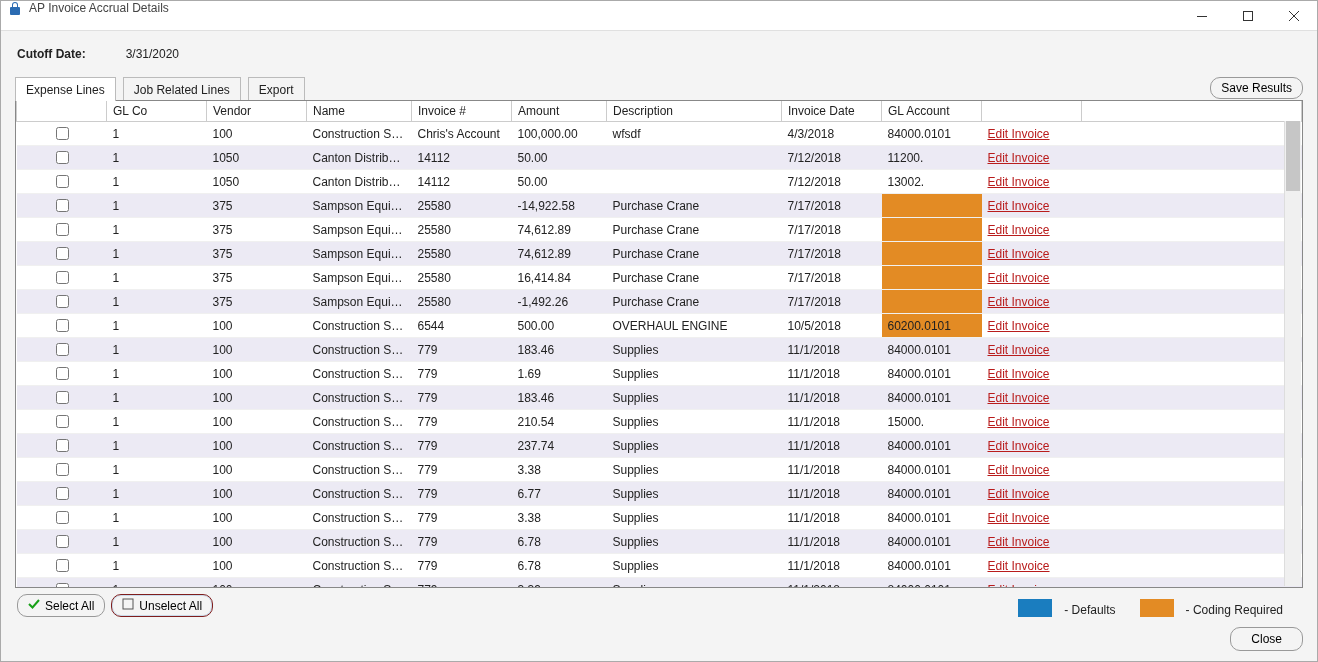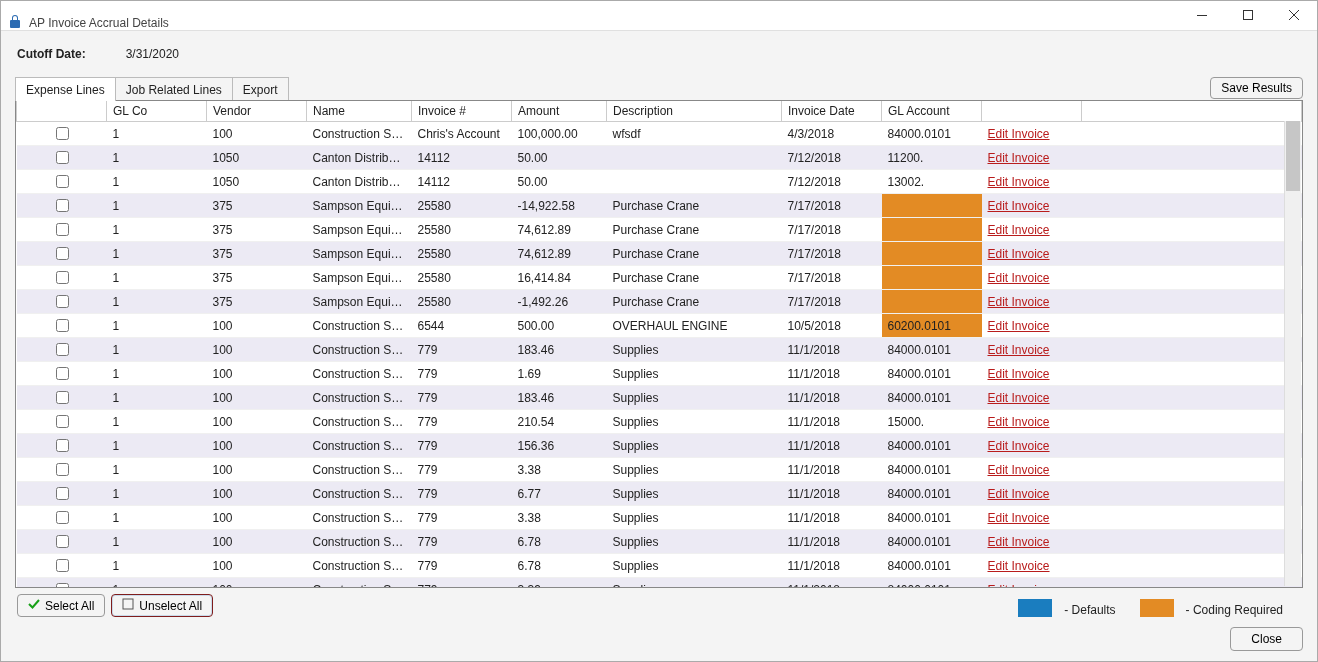--- a/index.html
+++ b/index.html
@@ -1,48 +1,48 @@
 <!DOCTYPE html>
 <html><head>
 <meta charset="utf-8">
 <style>
   * { box-sizing: border-box; }
   html, body { margin:0; padding:0; font-family: "Segoe UI", Tahoma, Arial, sans-serif; font-size:12px; color:#222; background:#fff; }
   .window { width:1318px; height:662px; border:1px solid #aaa; background:#fff; display:flex; flex-direction:column; }
-  .titlebar { height:30px; background:#fff; border-bottom:1px solid #e0e0e0; display:flex; align-items:flex-end; padding:0 0 0 6px; }
+  .titlebar { height:30px; background:#fff; border-bottom:1px solid #e0e0e0; display:flex; align-items:flex-start; padding:0 0 0 6px; }
   .titlebar .app-icon { width:16px; height:16px; margin-right:6px; }
   .titlebar .title { flex:0 0 auto; font-size:12px; color:#444; }
   .titlebar .spacer { flex:1; }
   .titlebar .win-btn { width:46px; height:30px; display:flex; align-items:center; justify-content:center; color:#333; }
 
   .content { flex:1; padding:12px 14px 10px 14px; background:#f4f4f4; display:flex; flex-direction:column; overflow:hidden; }
   .cutoff-row { display:flex; align-items:center; gap:40px; padding:4px 2px 16px 2px; }
   .cutoff-row .label { font-weight:700; }
 
   .tab-save-row { display:flex; align-items:flex-end; }
-  .tabs { display:flex; gap:0; }
+  .tabs { display:flex; gap:8px; }
   .tab { padding:5px 10px 4px 10px; border:1px solid #bbb; border-bottom:none; background:#f4f4f4; font-size:12px; cursor:pointer; margin-right:-1px;}
   .tab.active { background:#fff; position:relative; z-index:2; }
   .tab-save-row .spacer { flex:1; }
   .save-btn { margin-bottom:2px; }
 
   .grid-wrap { border:1px solid #888; background:#fff; flex:1; display:flex; flex-direction:column; overflow:hidden; margin-top:-1px; position:relative;}
   .grid-scroll { flex:1; overflow:auto; }
   table.grid { border-collapse:collapse; width:100%; table-layout:fixed; }
   table.grid th { background:#fff; border:1px solid #ccc; border-top:none; padding:3px 6px; text-align:left; font-weight:400; position:sticky; top:0; z-index:1;}
   table.grid td { border-bottom:1px solid #f0f0f0; padding:2px 6px; height:22px; white-space:nowrap; overflow:hidden; text-overflow:ellipsis; }
   table.grid tr.alt td { background:#eceaf4; }
   .col-chk { width:90px; text-align:center !important; }
   .amt { padding-right:10px !important; }
   .link { color:#b91c1c; text-decoration:underline; cursor:pointer; }
   .gl-highlight { background:#e38b24 !important; }
   input[type=checkbox] { width:13px; height:13px; }
 
   .footer-row { display:flex; align-items:flex-end; padding:6px 2px 2px 2px; gap:6px;}
-  .btn { border:1px solid #999; background:#f4f4f4; padding:3px 10px; font-size:12px; cursor:pointer; display:inline-flex; align-items:center; gap:5px; border-radius:4px;}
+  .btn { border:1px solid #999; background:#f4f4f4; padding:3px 10px; font-size:12px; cursor:pointer; display:inline-flex; align-items:center; gap:5px; border-radius:10px;}
   .btn.outline-blue { border:1px solid #7f1d1d; box-shadow:0 0 0 1px rgba(26,114,194,.2) inset; }
   .legend-swatch { width:34px; height:18px; display:inline-block; vertical-align:middle;}
   .legend-text { margin-left:6px; margin-right:18px; }
 
   .close-row { display:flex; justify-content:flex-end; padding:8px 0 0 0; }
   .close-btn { padding:4px 20px; }
   .scroll-track { position:absolute; right:1px; top:20px; bottom:1px; width:17px; background:#f0f0f0; border-left:1px solid #ddd;}
   .scroll-thumb { position:absolute; left:1px; right:1px; top:0; height:70px; background:#c6c6c6; }
 </style>
 </head>
@@ -290,21 +290,21 @@
                 <td>15000.</td>
                 <td><span class="link">Edit Invoice</span></td>
                 <td></td>
               </tr>
               <tr class="alt">
                 <td class="col-chk"><input type="checkbox" style=""></td>
                 <td>1</td>
                 <td>100</td>
                 <td>Construction Sup...</td>
                 <td>779</td>
-                <td class="amt">156.36</td>
+                <td class="amt">237.74</td>
                 <td>Supplies</td>
                 <td>11/1/2018</td>
                 <td>84000.0101</td>
                 <td><span class="link">Edit Invoice</span></td>
                 <td></td>
               </tr>
               <tr>
                 <td class="col-chk"><input type="checkbox" style=""></td>
                 <td>1</td>
                 <td>100</td>

